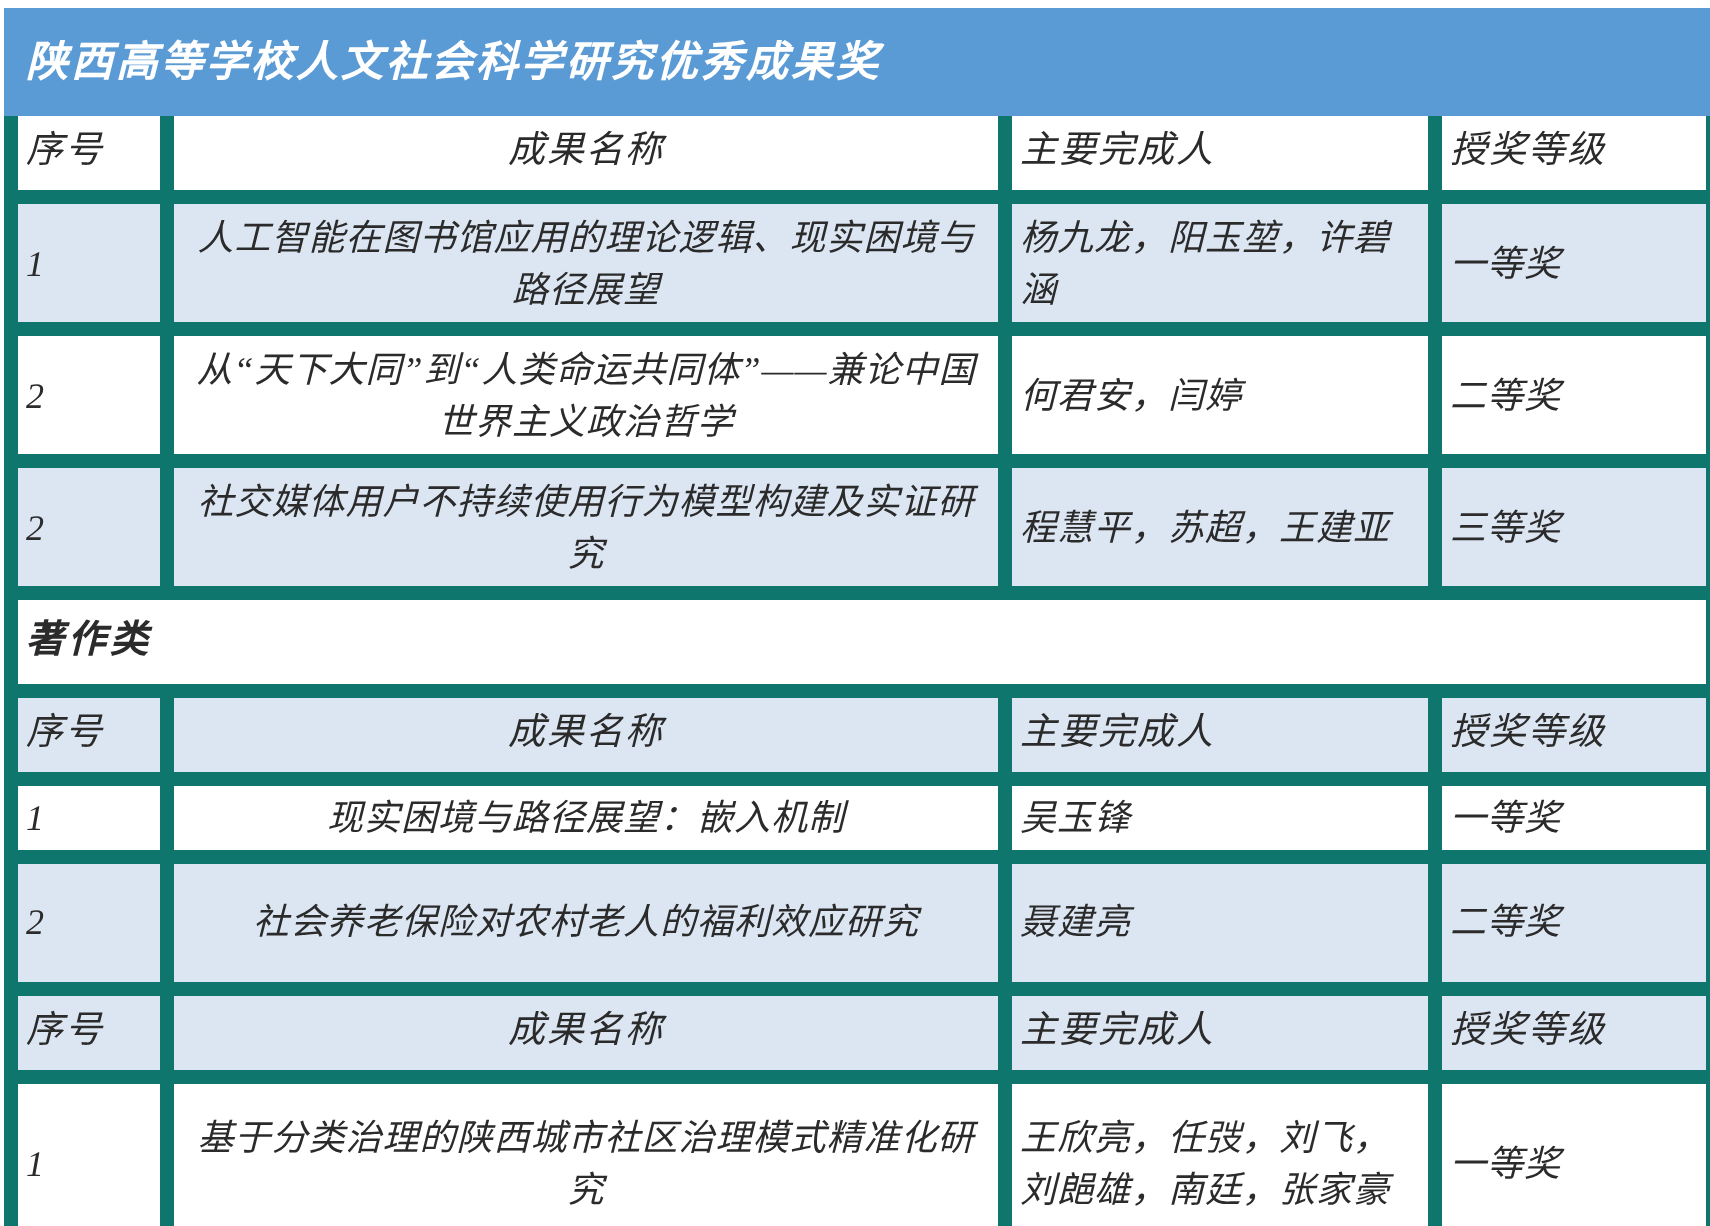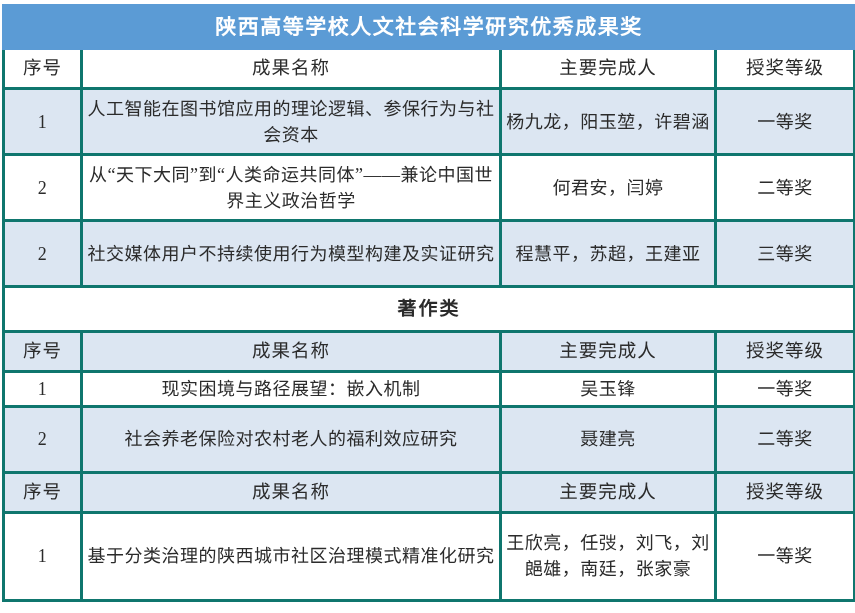--- a/index.html
+++ b/index.html
@@ -22,27 +22,27 @@
   }
 
   table.award-table {
     width: 851px;
     border-collapse: collapse;
     table-layout: fixed;
     margin: 0 auto;
   }
 
   table.award-table td {
-    border: 3px solid #0f766e;
+    border: 7px solid #0f766e;
     padding: 3px 4px;
-    text-align: center;
     vertical-align: middle;
     font-size: 18px;
     line-height: 1.45;
     letter-spacing: 0.5px;
+    font-style: italic;
   }
 
   
   col.c-seq   { width: 78px; }
   col.c-name  { width: 419px; }
   col.c-auth  { width: 215px; }
   col.c-grade { width: 139px; }
 
   
   tr.title-row td {
@@ -107,21 +107,21 @@
 
       <tr class="colhead-row plain">
         <td class="cell-seq">序号</td>
         <td class="cell-name">成果名称</td>
         <td class="cell-auth">主要完成人</td>
         <td class="cell-grade">授奖等级</td>
       </tr>
 
       <tr class="data-row shade tall">
         <td class="cell-seq">1</td>
-        <td class="cell-name">人工智能在图书馆应用的理论逻辑、参保行为与社会资本</td>
+        <td class="cell-name">人工智能在图书馆应用的理论逻辑、现实困境与路径展望</td>
         <td class="cell-auth">杨九龙，阳玉堃，许碧涵</td>
         <td class="cell-grade">一等奖</td>
       </tr>
 
       <tr class="data-row plain tall">
         <td class="cell-seq">2</td>
         <td class="cell-name">从“天下大同”到“人类命运共同体”——兼论中国世界主义政治哲学</td>
         <td class="cell-auth">何君安，闫婷</td>
         <td class="cell-grade">二等奖</td>
       </tr>

